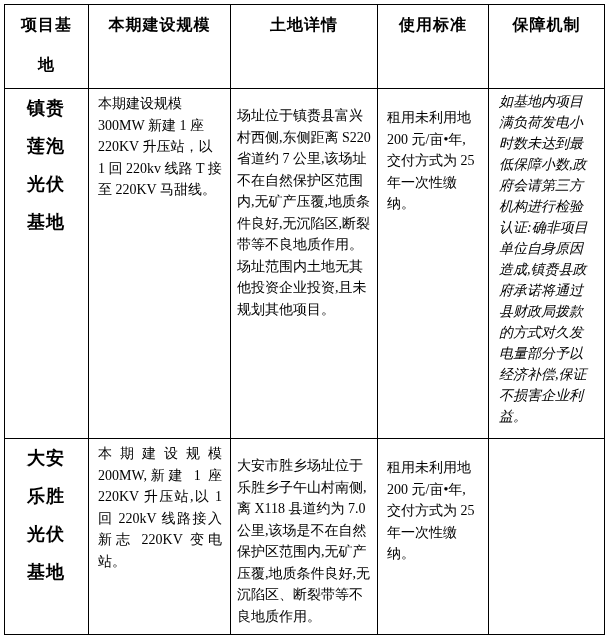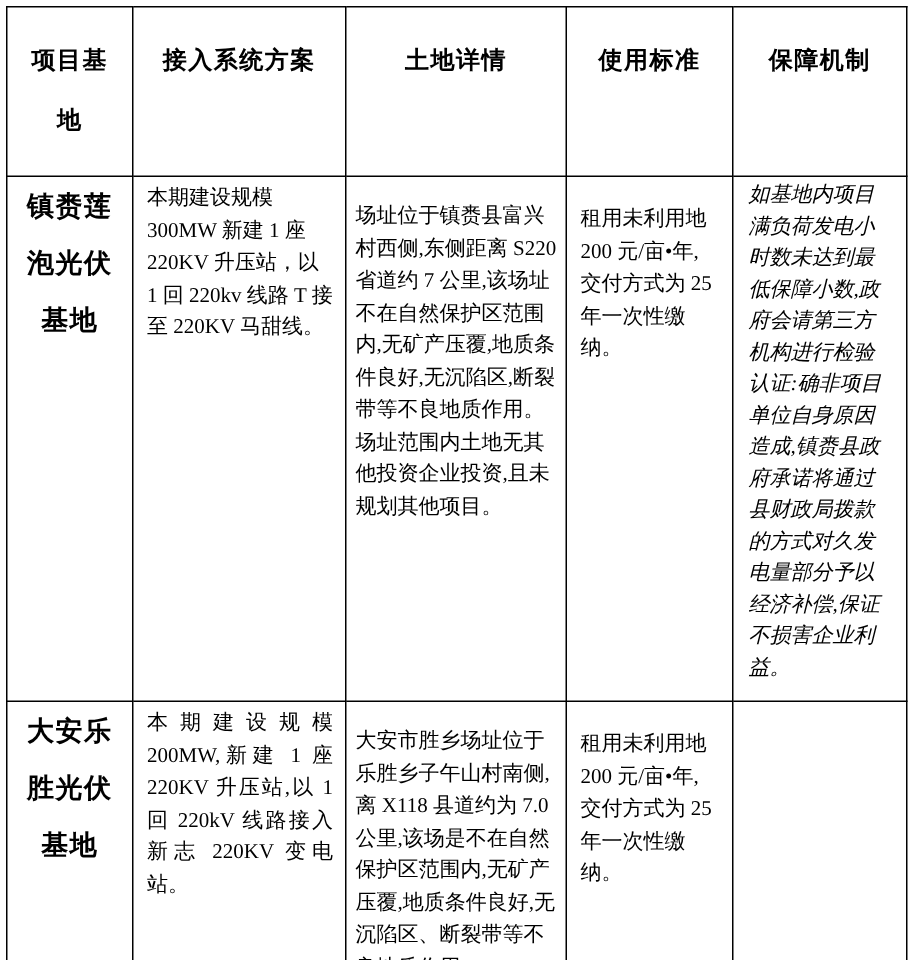--- a/index.html
+++ b/index.html
@@ -27,29 +27,29 @@
   }
   .doc-table thead tr { height: 84px; }
   .doc-table tr.row-1 { height: 350px; }
   .doc-table tr.row-2 { height: 196px; }
   .doc-table th {
     font-size: 16px;
     font-weight: bold;
     line-height: 40px;
     letter-spacing: 1px;
     text-align: center;
-    padding: 16px 12px;
+    padding: 0 12px;
   }
   td.cell-base {
     font-size: 18px;
     font-weight: bold;
     letter-spacing: 1px;
     line-height: 38px;
-    text-align: center;
-    padding: 0 6px;
+    text-align: left;
+    padding: 0 22px;
   }
   td.cell-body {
     font-size: 14px;
     line-height: 21.5px;
     text-align: left;
   }
   td.cell-plan      { padding: 4px 8px 4px 9px; }
   td.cell-land      { padding: 16px 5px 4px 6px; }
   td.cell-standard  { padding: 18px 9px; }
   td.cell-guarantee { padding: 2px 10px; line-height: 21px; font-style: italic; }
@@ -65,21 +65,21 @@
   <colgroup>
     <col style="width:84px">
     <col style="width:142px">
     <col style="width:147px">
     <col style="width:111px">
     <col style="width:116px">
   </colgroup>
   <thead>
     <tr>
       <th>项目基地</th>
-      <th>接入系统方案</th>
+      <th>本期建设规模</th>
       <th>土地详情</th>
       <th>使用标准</th>
       <th>保障机制</th>
     </tr>
   </thead>
   <tbody>
     <tr class="row-1">
       <td class="cell-base">镇赉莲泡光伏基地</td>
       <td class="cell-body cell-plan">本期建设规模 300MW 新建 1 座 220KV 升压站，以 1 回 220kv 线路 T 接至 220KV 马甜线。</td>
       <td class="cell-body cell-land">场址位于镇赉县富兴村西侧,东侧距离 S220 省道约 7 公里,该场址不在自然保护区范围内,无矿产压覆,地质条件良好,无沉陷区,断裂带等不良地质作用。场址范围内土地无其他投资企业投资,且未规划其他项目。</td>

